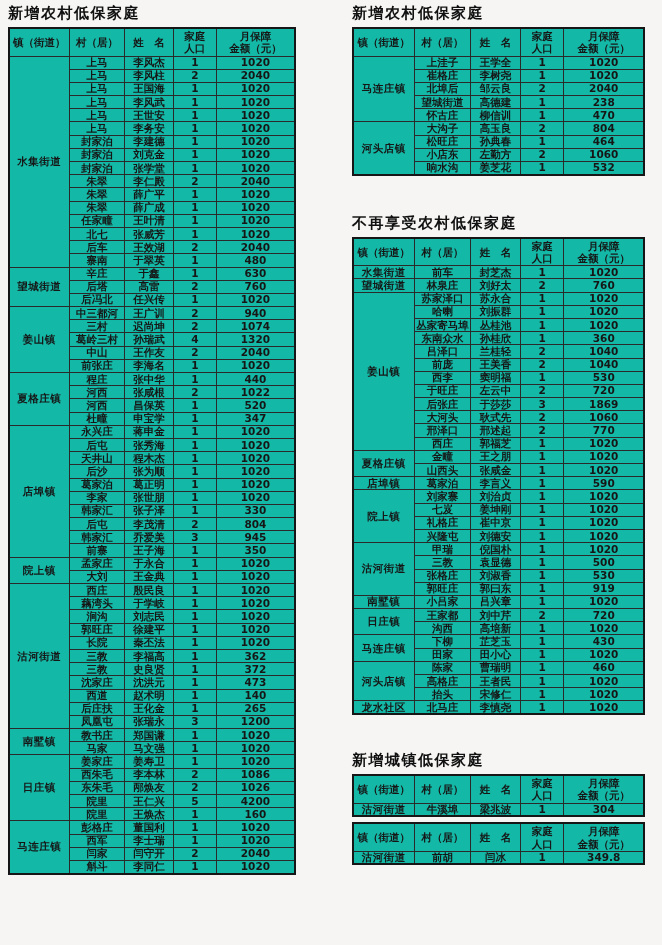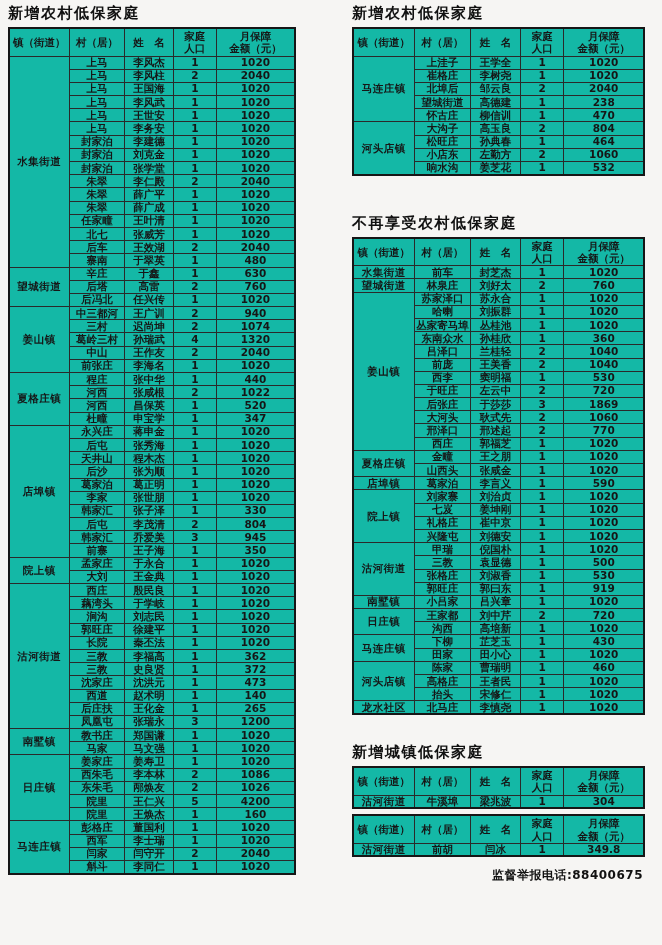--- a/index.html
+++ b/index.html
@@ -20,21 +20,21 @@
     text-align:left;
     font-size:15px;
     letter-spacing:1.5px;
     line-height:18px;
     height:18px;
     color:#111;
     white-space:nowrap;
   }
   .mt-t1 { margin-top:0; }
   .mt-t2 { margin-top:38px; }
-  .mt-t3 { margin-top:28px; }
+  .mt-t3 { margin-top:36px; }
   .mt-t4 { margin-top:20px; }
 
   table.grid {
     width:100%;
     border-collapse:collapse;
     table-layout:fixed;
     margin-top:5px;
     border:2px solid #161616;
     background:#14b8a6;
   }
@@ -865,14 +865,13 @@
             <td rowspan="1" class="town-cell">沽河街道</td>
             <td>前胡</td>
             <td>闫冰</td>
             <td>1</td>
             <td>349.8</td>
           </tr>
         </tbody>
       </table>
     </div>
 
-  <div class="footer-hotline">监督举报电话:88400675</div>
 </div>
 
 </body></html>

